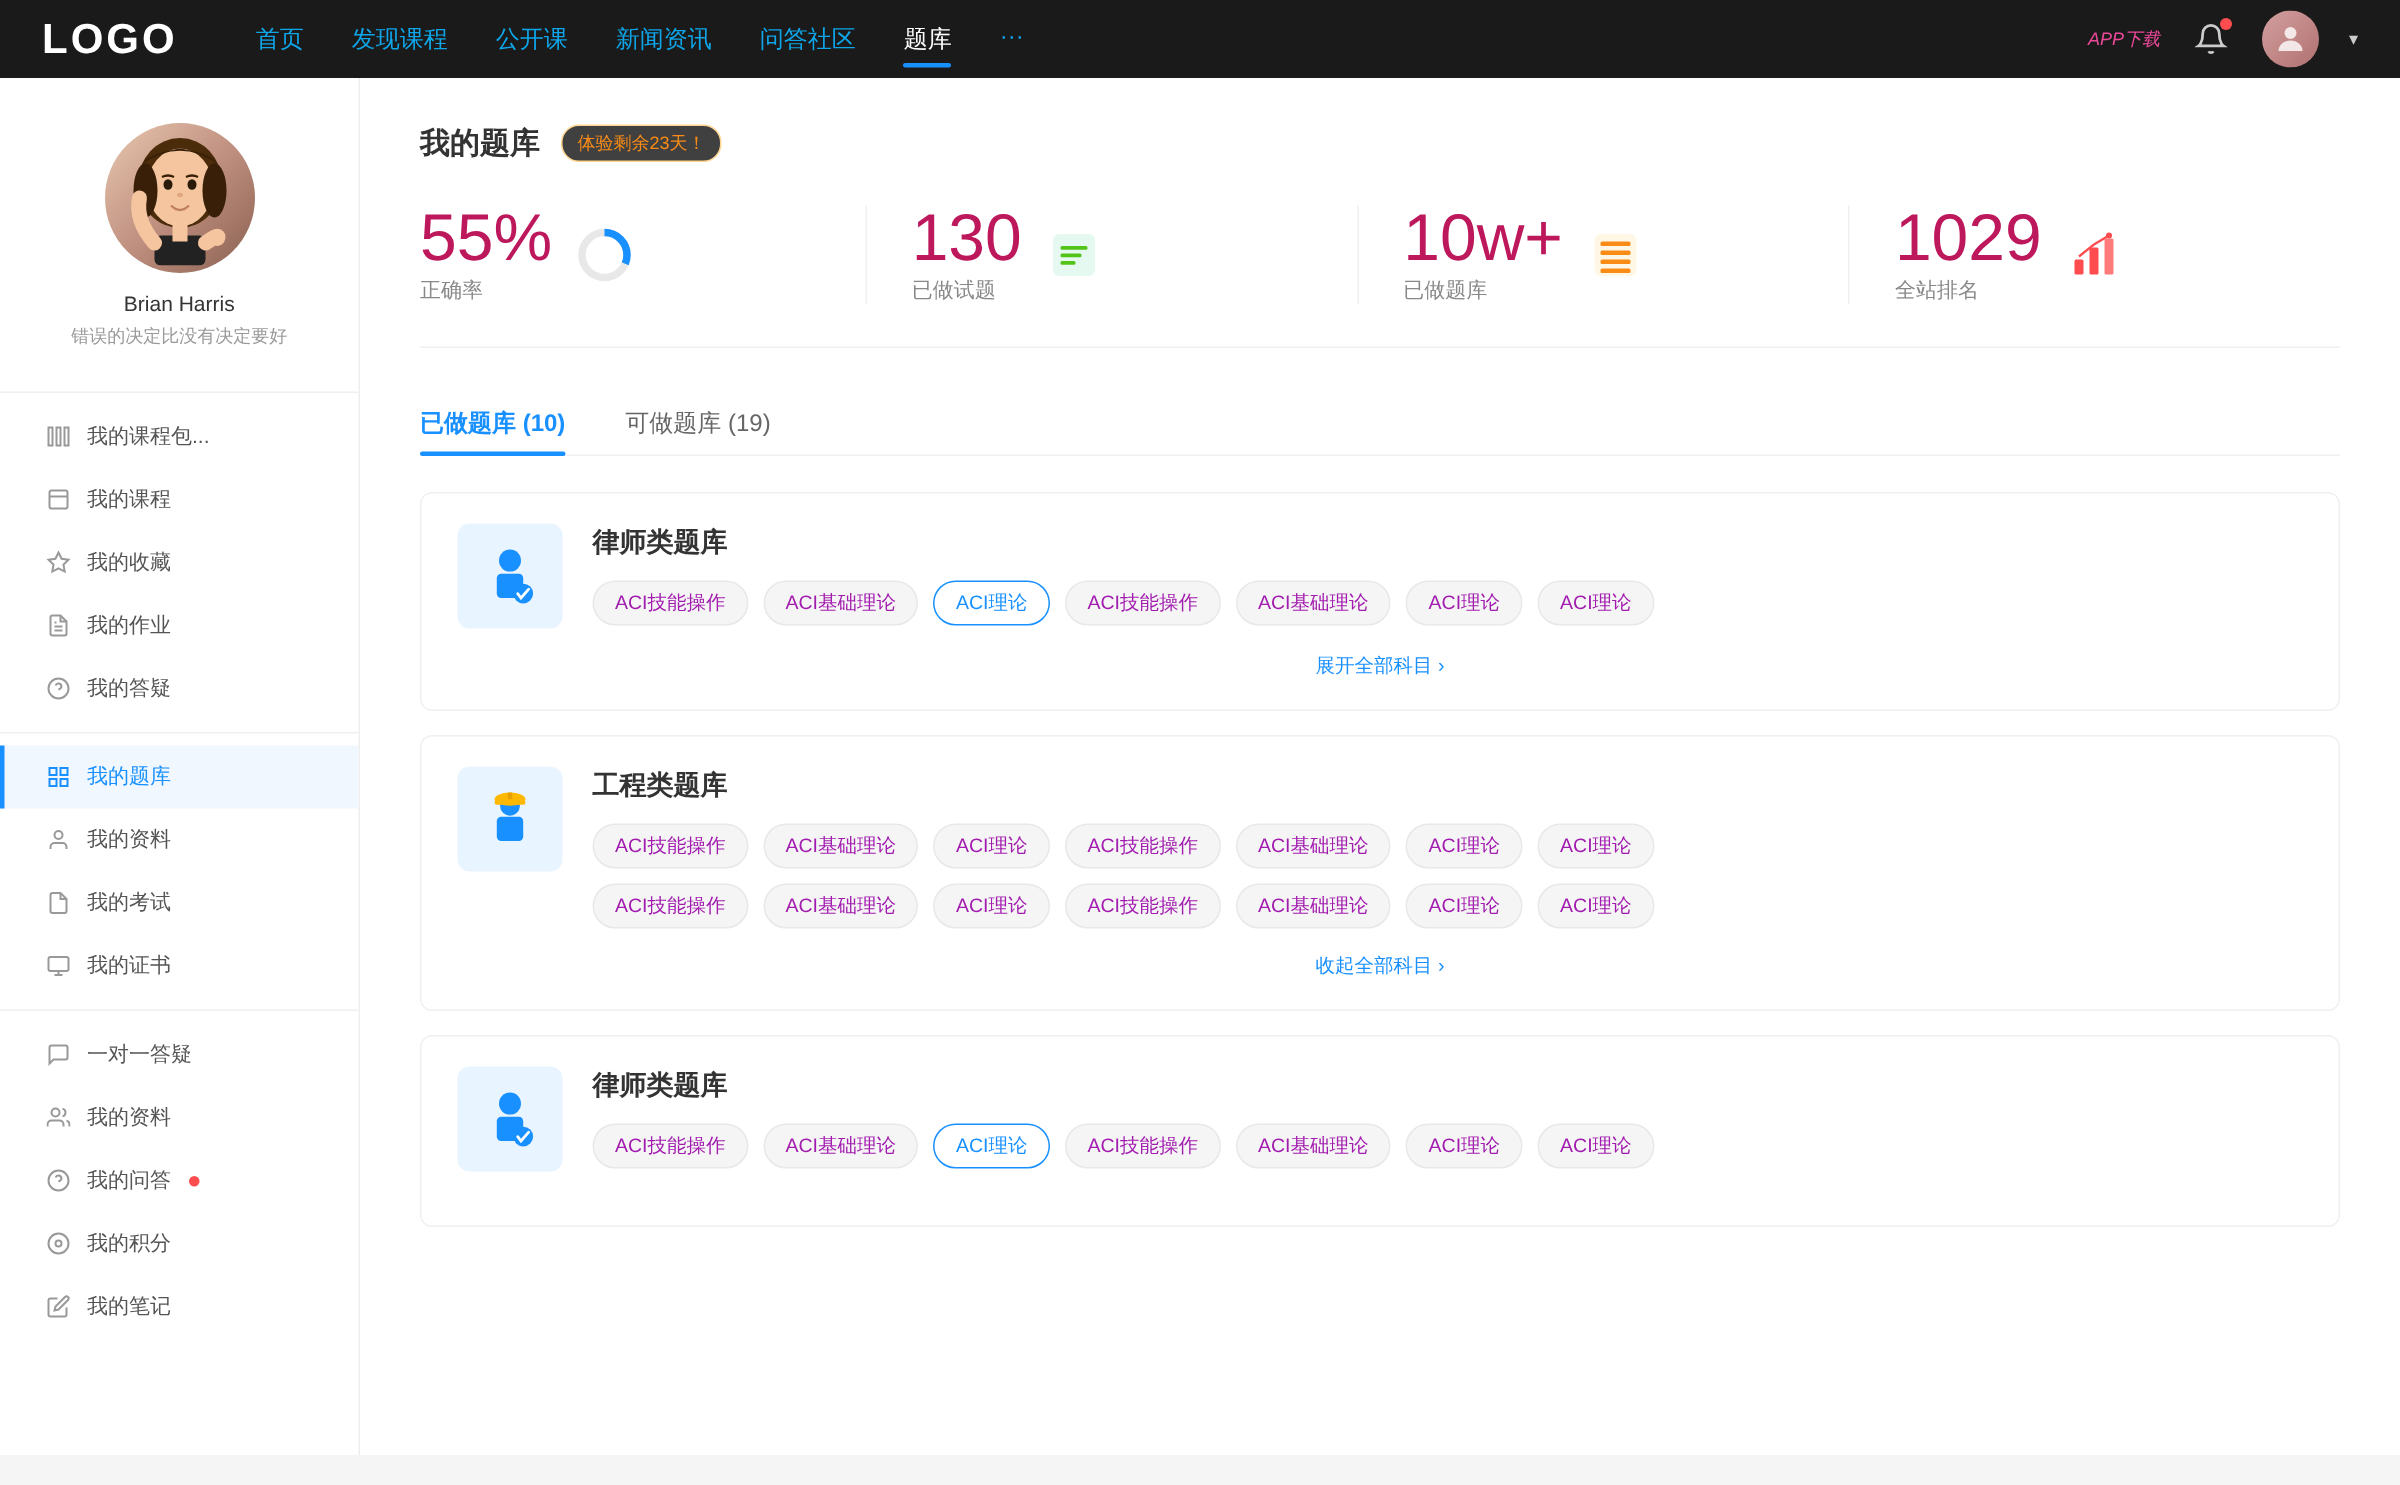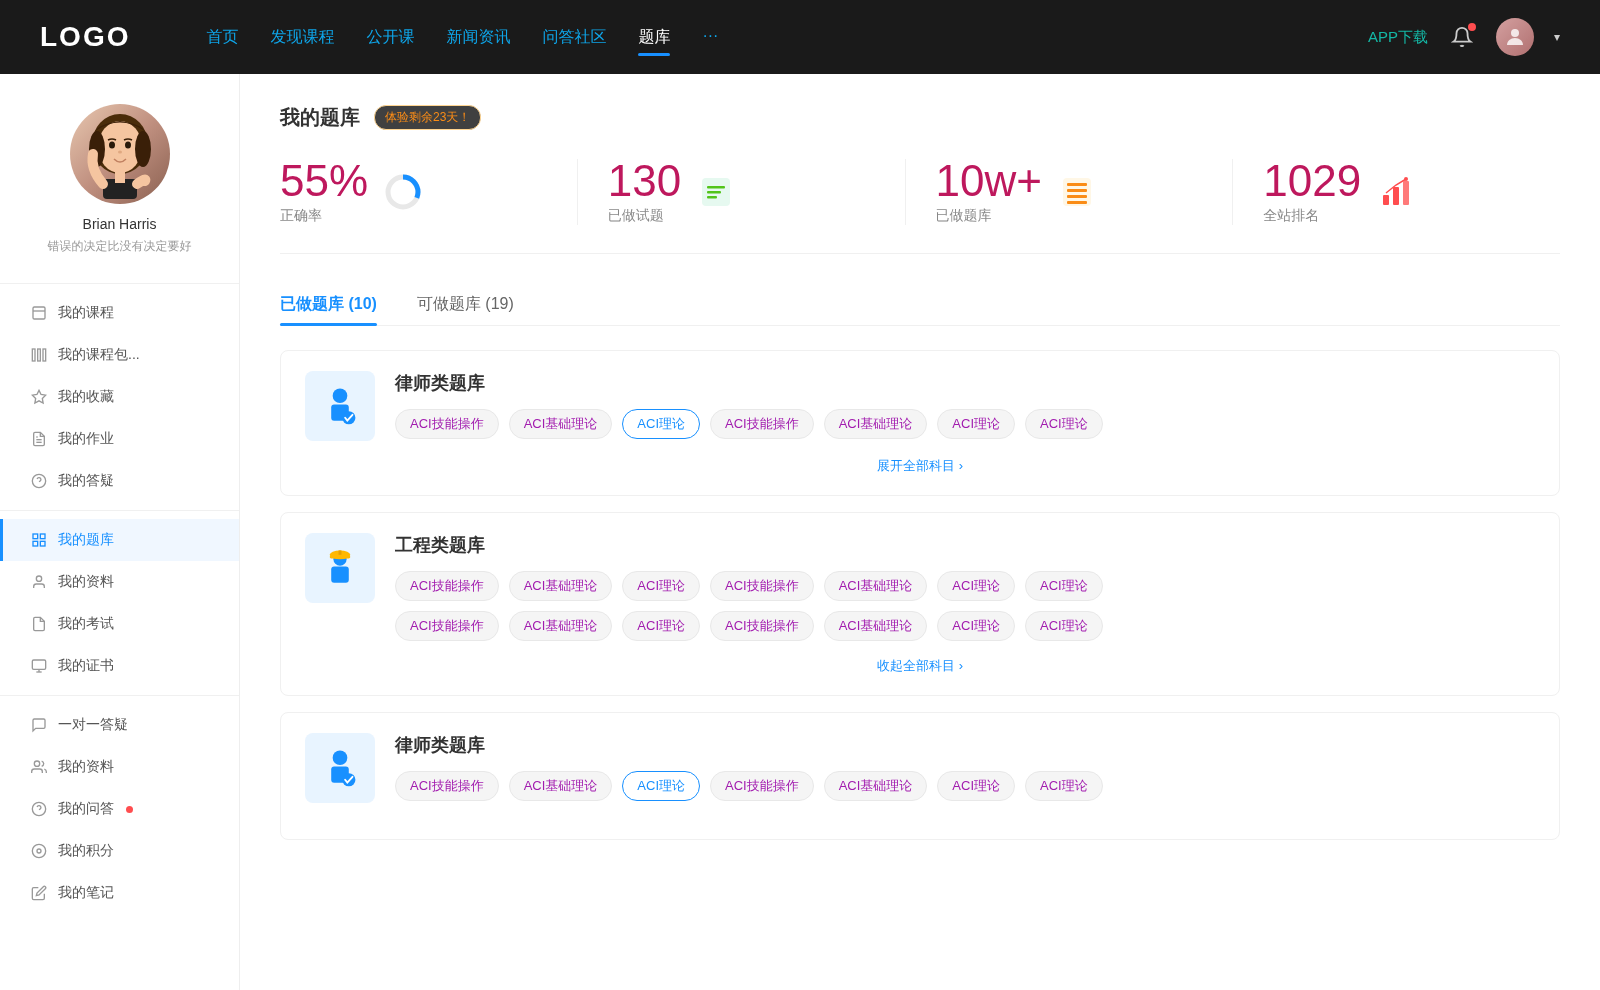--- a/index.html
+++ b/index.html
@@ -1,25 +1,25 @@
 <!DOCTYPE html>
 <html><head>
   <meta charset="utf-8">
   <style>
     * { margin: 0; padding: 0; box-sizing: border-box; }
     body { font-family: "PingFang SC", "Microsoft YaHei", sans-serif; background: #f5f5f5; width: 1600px; min-height: 990px; overflow-x: hidden; }
 
     
     .navbar {
       background: #1a1a1a;
-      height: 74px;
-      display: flex;
-      align-items: center;
-      padding: 0 40px;
-      gap: 56px;
+      height: 52px;
+      display: flex;
+      align-items: center;
+      padding: 0 28px;
+      gap: 32px;
       position: relative;
     }
     .nav-logo {
       color: white;
       font-size: 28px;
       font-weight: bold;
       letter-spacing: 2px;
       margin-right: 20px;
     }
     .nav-links {
@@ -46,23 +46,24 @@
       height: 3px;
       background: #1890ff;
       border-radius: 2px;
     }
     .nav-right {
       display: flex;
       align-items: center;
       gap: 20px;
     }
     .nav-app-download {
-      color: #14b8a6;
-      font-size: 15px;
-      cursor: pointer;
+      color: #ec4899;
+      font-size: 12px;
+      cursor: pointer;
+      font-style: italic;
     }
     .nav-bell {
       position: relative;
       cursor: pointer;
     }
     .nav-bell-icon {
       width: 28px;
       height: 28px;
       display: flex;
       align-items: center;
@@ -453,35 +454,35 @@
       <div class="profile-name">Brian Harris</div>
       <div class="profile-motto">错误的决定比没有决定要好</div>
     </div>
 
     <div class="sidebar-divider"></div>
 
     <ul class="sidebar-menu">
       <li class="sidebar-item">
         <span class="sidebar-icon">
           <svg width="16" height="16" viewBox="0 0 24 24" fill="none" stroke="currentColor" stroke-width="2">
-              <rect x="3" y="3" width="18" height="18" rx="2"></rect>
-              <line x1="3" y1="9" x2="21" y2="9"></line>
-            </svg>
-        </span>
-        <span class="sidebar-item-label">我的课程</span>
-      </li>
-      <li class="sidebar-item">
-        <span class="sidebar-icon">
-          <svg width="16" height="16" viewBox="0 0 24 24" fill="none" stroke="currentColor" stroke-width="2">
               <rect x="2" y="3" width="4" height="18"></rect>
               <rect x="10" y="3" width="4" height="18"></rect>
               <rect x="18" y="3" width="4" height="18"></rect>
             </svg>
         </span>
         <span class="sidebar-item-label">我的课程包...</span>
+      </li>
+      <li class="sidebar-item">
+        <span class="sidebar-icon">
+          <svg width="16" height="16" viewBox="0 0 24 24" fill="none" stroke="currentColor" stroke-width="2">
+              <rect x="3" y="3" width="18" height="18" rx="2"></rect>
+              <line x1="3" y1="9" x2="21" y2="9"></line>
+            </svg>
+        </span>
+        <span class="sidebar-item-label">我的课程</span>
       </li>
       <li class="sidebar-item">
         <span class="sidebar-icon">
           <svg width="16" height="16" viewBox="0 0 24 24" fill="none" stroke="currentColor" stroke-width="2">
               <polygon points="12 2 15.09 8.26 22 9.27 17 14.14 18.18 21.02 12 17.77 5.82 21.02 7 14.14 2 9.27 8.91 8.26 12 2"></polygon>
             </svg>
         </span>
         <span class="sidebar-item-label">我的收藏</span>
       </li>
       <li class="sidebar-item">

